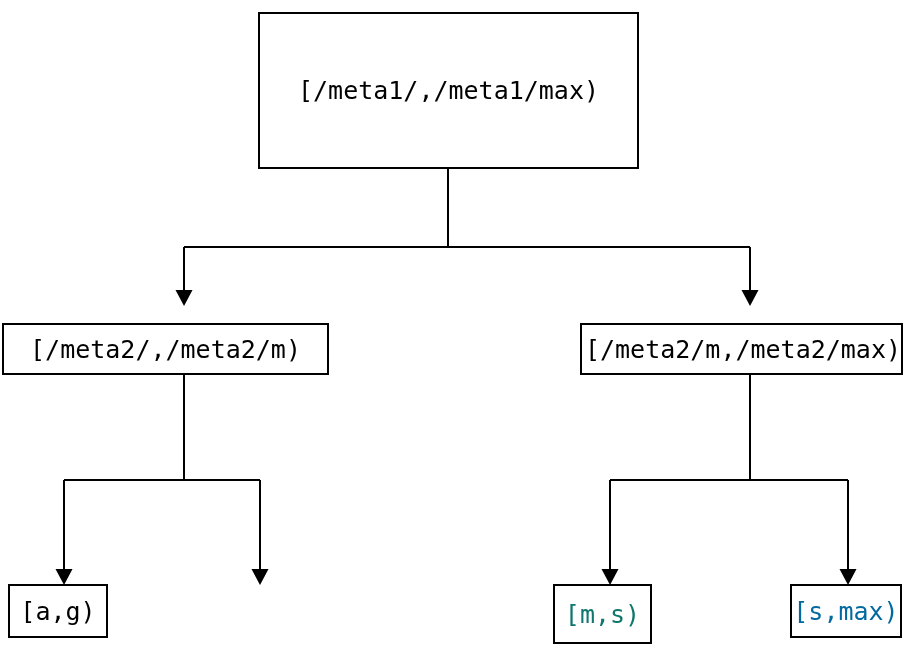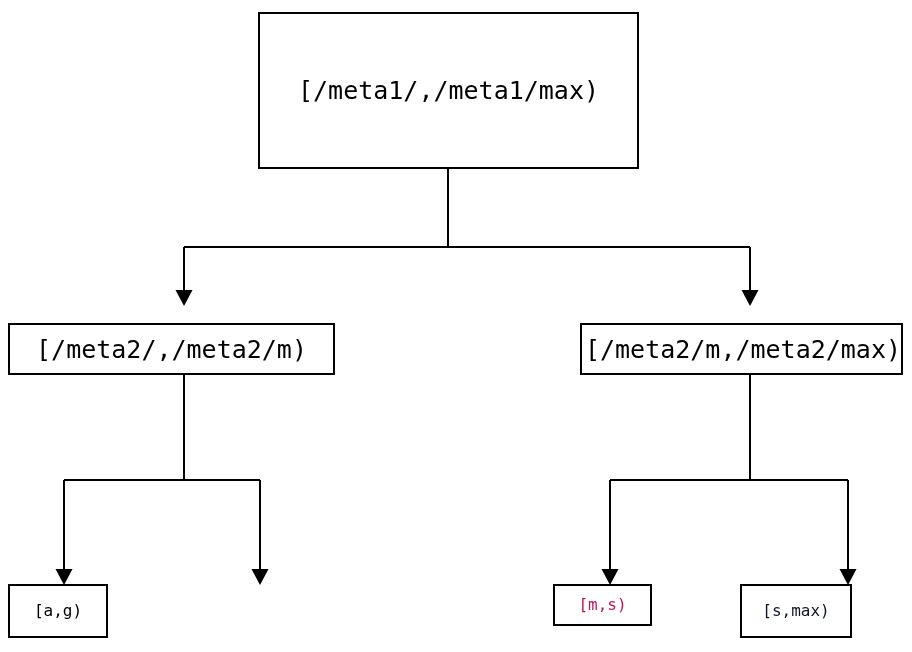--- a/index.html
+++ b/index.html
@@ -35,21 +35,21 @@
     color: #000000;
     white-space: pre;
     letter-spacing: 0px;
   }
   .node-label {
     display: block;
     line-height: 1;
   }
   .node-root   { font-size: 25px; }
   .node-mid    { font-size: 25px; }
-  .node-leaf   { font-size: 16px; }
+  .node-leaf   { font-size: 25px; }
 </style>
 </head>
 <body>
 
 <div id="diagram-canvas" style="background: rgb(255, 255, 255);">
 
   <svg id="connector-layer" width="912" height="652" viewBox="0 0 912 652" xmlns="http://www.w3.org/2000/svg">
 
     <g>
       <path d="M448,169 L448,247" stroke="#000" stroke-width="2" fill="none"></path>
@@ -76,34 +76,34 @@
       <path d="M848,480 L848,569" stroke="#000" stroke-width="2" fill="none"></path>
       <polygon points="601.5,569 618.5,569 610,585" fill="#000"></polygon>
       <polygon points="839.5,569 856.5,569 848,585" fill="#000"></polygon>
     </g>
   </svg>
 
   <div class="node-box node-root" id="node-root" style="left: 258px; top: 12px; width: 381px; height: 157px; border-color: rgb(0, 0, 0); color: rgb(0, 0, 0);">
     <span class="node-label">[/meta1/,/meta1/max)</span>
   </div>
 
-  <div class="node-box node-mid" id="node-mid-left" style="left: 8px; top: 323px; width: 327px; height: 52px; border-color: rgb(0, 0, 0); color: rgb(0, 0, 0);">
+  <div class="node-box node-mid" id="node-mid-left" style="left: 2px; top: 323px; width: 327px; height: 52px; border-color: rgb(0, 0, 0); color: rgb(0, 0, 0);">
     <span class="node-label">[/meta2/,/meta2/m)</span>
   </div>
 
   <div class="node-box node-mid" id="node-mid-right" style="left: 580px; top: 323px; width: 323px; height: 52px; border-color: rgb(0, 0, 0); color: rgb(0, 0, 0); justify-content: flex-end;">
     <span class="node-label">[/meta2/m,/meta2/max)</span>
   </div>
 
   <div class="node-box node-leaf" id="node-leaf-ag" style="left: 8px; top: 584px; width: 100px; height: 54px; border-color: rgb(0, 0, 0); color: rgb(0, 0, 0);">
     <span class="node-label">[a,g)</span>
   </div>
 
 
-  <div class="node-box node-leaf" id="node-leaf-ms" style="left: 553px; top: 584px; width: 99px; height: 42px; border-color: rgb(0, 0, 0); color: #be185d; text-align: center;">
+  <div class="node-box node-leaf" id="node-leaf-ms" style="left: 553px; top: 584px; width: 99px; height: 60px; border-color: rgb(0, 0, 0); color: #0f766e; text-align: center;">
     <span class="node-label">[m,s)</span>
   </div>
 
-  <div class="node-box node-leaf" id="node-leaf-smax" style="left: 740px; top: 584px; width: 112px; height: 54px; border-color: rgb(0, 0, 0); color: #0f172a;">
+  <div class="node-box node-leaf" id="node-leaf-smax" style="left: 790px; top: 584px; width: 112px; height: 54px; border-color: rgb(0, 0, 0); color: #0369a1;">
     <span class="node-label">[s,max)</span>
   </div>
 
 </div>
 
 </body></html>

